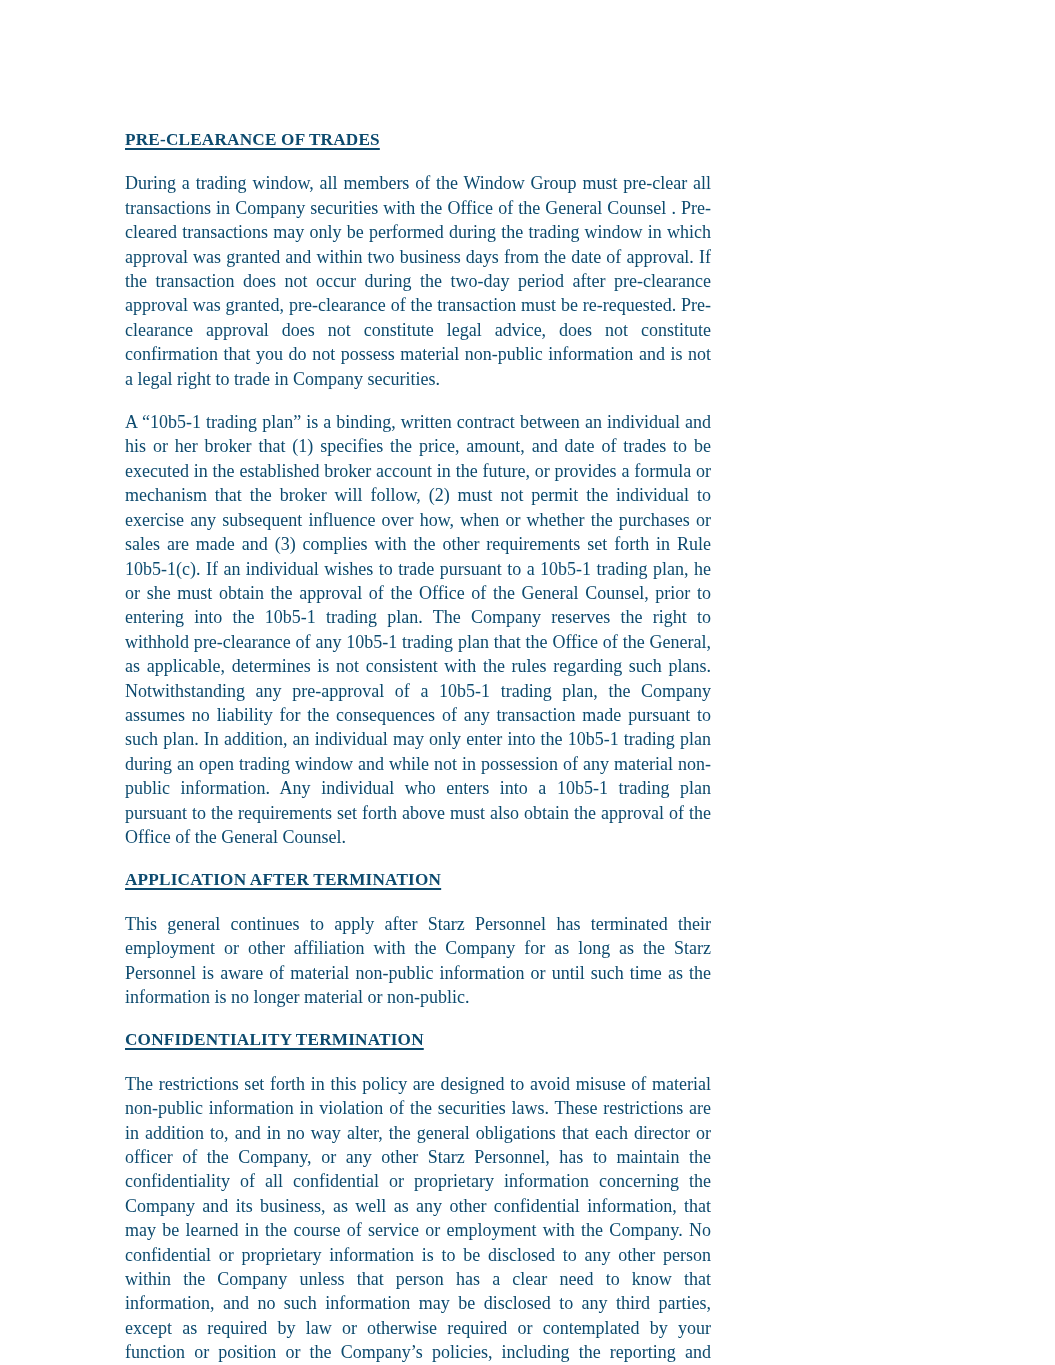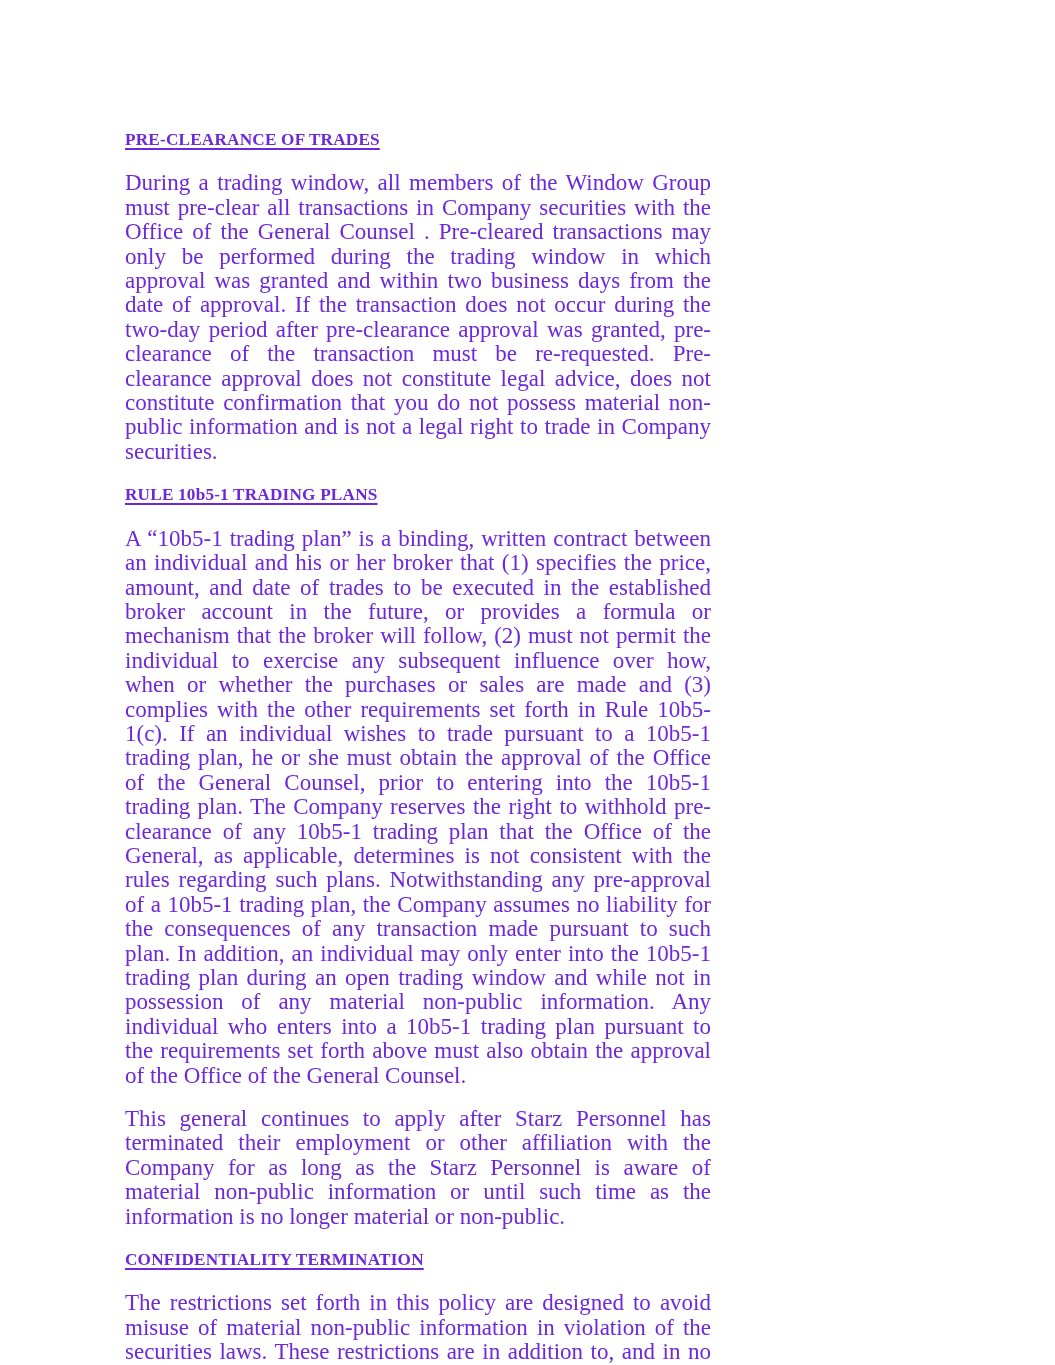--- a/index.html
+++ b/index.html
@@ -8,36 +8,36 @@
     background: #ffffff;
   }
   .page {
     position: relative;
     width: 836px;
     height: 1365px;
     background: #ffffff;
     box-sizing: border-box;
     padding: 128px 125px 0 125px;
     font-family: "Liberation Serif", serif;
-    color: #6d28d9;
+    color: #0c4a6e;
     overflow: hidden;
   }
   .section { margin: 0; }
   .section-heading {
     font-size: 17.2px;
     line-height: 24.4px;
     font-weight: bold;
     text-decoration: underline;
     text-decoration-thickness: 1.5px;
     text-underline-offset: 3px;
     letter-spacing: 0.2px;
     margin: 0 0 19px 0;
   }
   .section-body {
-    font-size: 23px;
+    font-size: 18px;
     line-height: 24.4px;
     text-align: justify;
     margin: 0 0 19px 0;
   }
   .page-number {
     margin-top: 36px;
     text-align: center;
     font-size: 17.2px;
     line-height: 24.4px;
   }
@@ -46,25 +46,25 @@
 <body>
 
 <div class="page">
 
   <div class="section">
     <h2 class="section-heading">PRE-CLEARANCE OF TRADES</h2>
     <p class="section-body">During a trading window, all members of the Window Group must pre-clear all transactions in Company securities with the Office of the General Counsel . Pre-cleared transactions may only be performed during the trading window in which approval was granted and within two business days from the date of approval. If the transaction does not occur during the two-day period after pre-clearance approval was granted, pre-clearance of the transaction must be re-requested. Pre-clearance approval does not constitute legal advice, does not constitute confirmation that you do not possess material non-public information and is not a legal right to trade in Company securities.</p>
   </div>
 
   <div class="section">
-    <h2 class="section-heading">RULE 10b5-1 TRADING PLANS</h2>
     <p class="section-body">A “10b5-1 trading plan” is a binding, written contract between an individual and his or her broker that (1) specifies the price, amount, and date of trades to be executed in the established broker account in the future, or provides a formula or mechanism that the broker will follow, (2) must not permit the individual to exercise any subsequent influence over how, when or whether the purchases or sales are made and (3) complies with the other requirements set forth in Rule 10b5-1(c). If an individual wishes to trade pursuant to a 10b5-1 trading plan, he or she must obtain the approval of the Office of the General Counsel, prior to entering into the 10b5-1 trading plan. The Company reserves the right to withhold pre-clearance of any 10b5-1 trading plan that the Office of the General, as applicable, determines is not consistent with the rules regarding such plans. Notwithstanding any pre-approval of a 10b5-1 trading plan, the Company assumes no liability for the consequences of any transaction made pursuant to such plan. In addition, an individual may only enter into the 10b5-1 trading plan during an open trading window and while not in possession of any material non-public information. Any individual who enters into a 10b5-1 trading plan pursuant to the requirements set forth above must also obtain the approval of the Office of the General Counsel.</p>
   </div>
 
   <div class="section">
+    <h2 class="section-heading">APPLICATION AFTER TERMINATION</h2>
     <p class="section-body">This general continues to apply after Starz Personnel has terminated their employment or other affiliation with the Company for as long as the Starz Personnel is aware of material non-public information or until such time as the information is no longer material or non-public.</p>
   </div>
 
   <div class="section">
     <h2 class="section-heading">CONFIDENTIALITY TERMINATION</h2>
     <p class="section-body">The restrictions set forth in this policy are designed to avoid misuse of material non-public information in violation of the securities laws. These restrictions are in addition to, and in no way alter, the general obligations that each director or officer of the Company, or any other Starz Personnel, has to maintain the confidentiality of all confidential or proprietary information concerning the Company and its business, as well as any other confidential information, that may be learned in the course of service or employment with the Company. No confidential or proprietary information is to be disclosed to any other person within the Company unless that person has a clear need to know that information, and no such information may be disclosed to any third parties, except as required by law or otherwise required or contemplated by your function or position or the Company’s policies, including the reporting and whistleblowing obligations under Starz’s Code of Business Conduct and Ethics.</p>
   </div>
 
   <div class="page-number">6</div>
 

